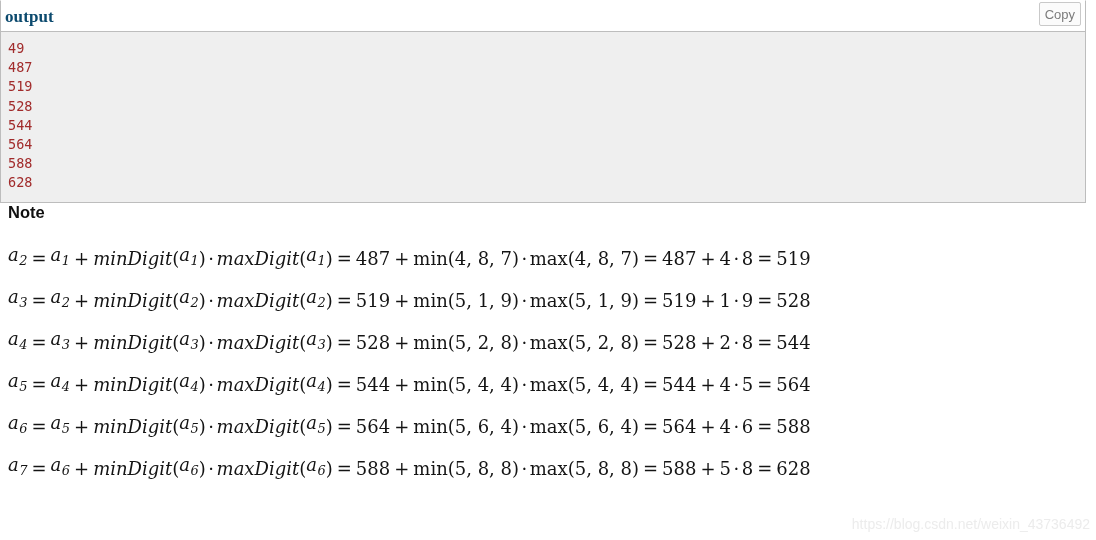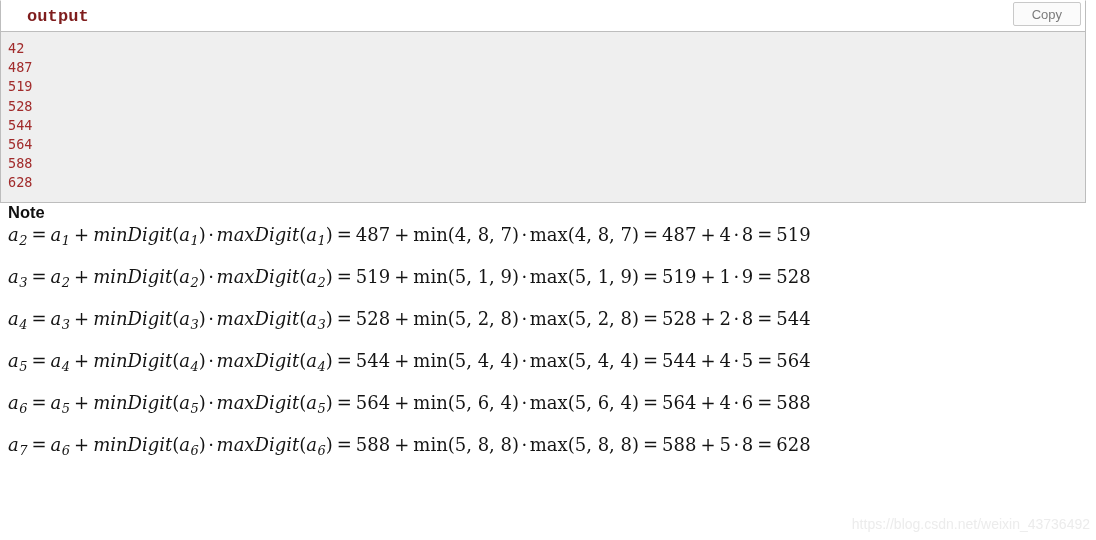--- a/index.html
+++ b/index.html
@@ -31,35 +31,35 @@
     box-sizing: border-box;
     border-left: 1px solid #bdbdbd;
     border-right: 1px solid #bdbdbd;
     border-top: 1px solid #ffffff;
     background: #ffffff;
     display: flex;
     align-items: center;
   }
 
   .code-title {
-    font-family: Liberation Mono, monospace;
+    font-family: Liberation Serif, serif;
     font-size: 17px;
     font-weight: bold;
-    color: #7f1d1d;
-    padding-left: 26px;
+    color: #0c4a6e;
+    padding-left: 4px;
     letter-spacing: 0.1px;
     line-height: 1;
   }
 
   .copy-button {
     position: absolute;
     right: 4px;
     top: 1px;
     height: 22px;
-    padding: 0 18px;
+    padding: 0 5px;
     display: flex;
     align-items: center;
     justify-content: center;
     font-family: "Liberation Sans", sans-serif;
     font-size: 13px;
     color: #7b7b7b;
     background: #fbfbfb;
     border: 1px solid #c9c9c9;
     border-radius: 2px;
     cursor: pointer;
@@ -109,21 +109,21 @@
   }
 
   .math-first {
     margin: 0 0 6px 0;
     font-size: 17px;
   }
 
   .math-line {
     height: 42px;
     display: flex;
-    align-items: flex-start;
+    align-items: flex-end;
   }
 
   .mi {            
     font-style: italic;
     font-family: "DejaVu Serif", "Liberation Serif", serif;
   }
   .mo {            
     font-style: normal;
     padding: 0 4px;
   }
@@ -168,21 +168,21 @@
 <div class="code-block">
 
   <div class="code-header">
     <span class="code-title">output</span>
     <div class="copy-button">
       <span>Copy</span>
     </div>
   </div>
 
   <div class="code-body">
-    <div class="code-line">42</div>
+    <div class="code-line">49</div>
     <div class="code-line">487</div>
     <div class="code-line">519</div>
     <div class="code-line">528</div>
     <div class="code-line">544</div>
     <div class="code-line">564</div>
     <div class="code-line">588</div>
     <div class="code-line">628</div>
   </div>
 
 </div>

